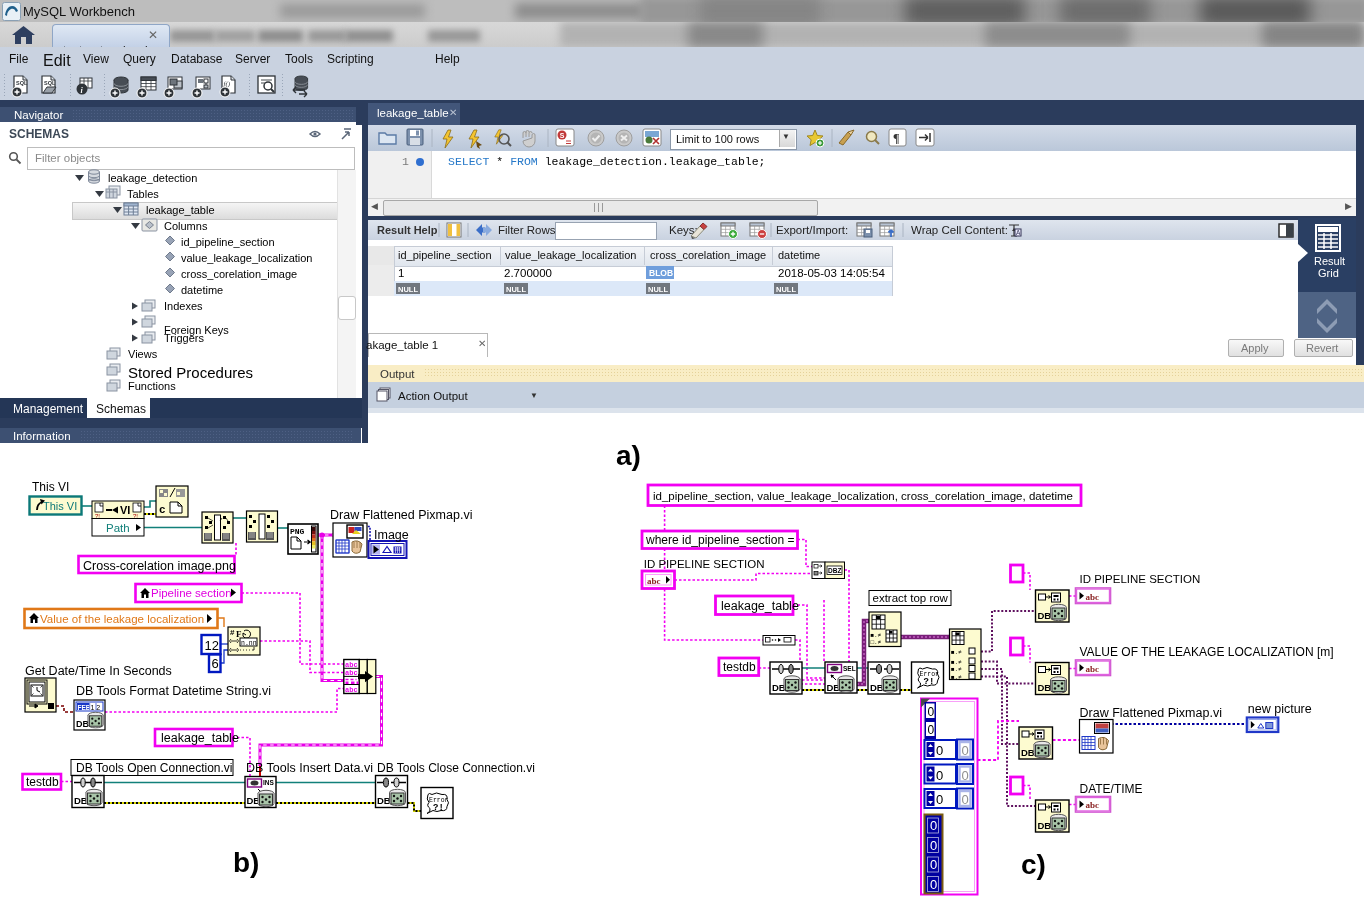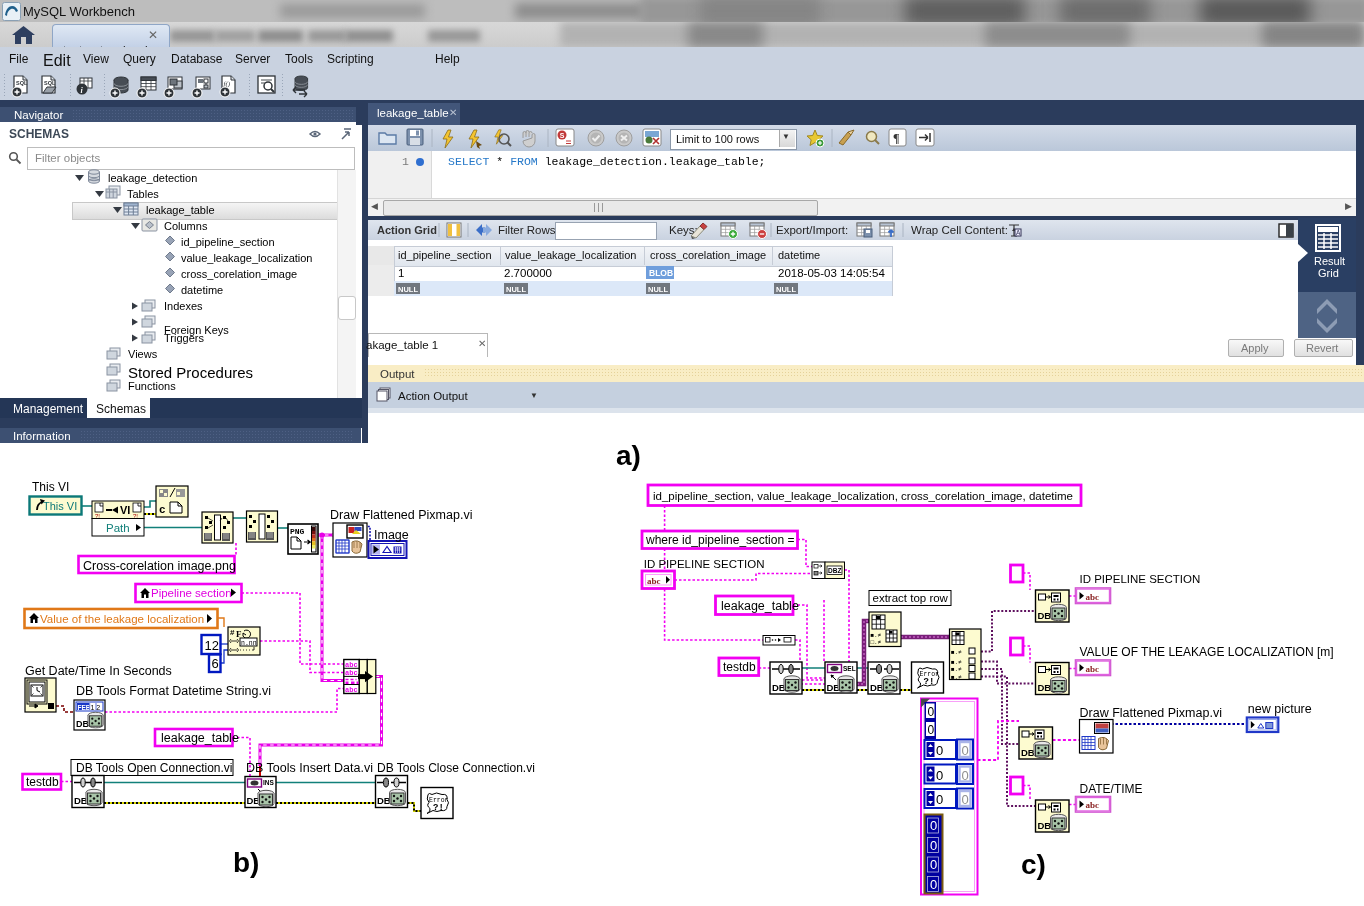--- a/index.html
+++ b/index.html
@@ -348,21 +348,21 @@
 <div class="abs" style="left:368px;top:198px;width:988px;height:18px;background:#f2f2f2;border-top:1px solid #d5d5d5;"></div>
 <div class="txt" style="left:371px;top:201px;font-size:9px;color:#555;">◀</div>
 <div class="abs" style="left:383px;top:200px;width:433px;height:14px;background:#e9e9e9;border:1px solid #a8a8a8;border-radius:2px;"></div>
 <div class="abs" style="left:594px;top:203px;width:2px;height:9px;border-left:1px solid #999;"></div>
 <div class="abs" style="left:598px;top:203px;width:2px;height:9px;border-left:1px solid #999;"></div>
 <div class="abs" style="left:602px;top:203px;width:2px;height:9px;border-left:1px solid #999;"></div>
 <div class="txt" style="left:1345px;top:201px;font-size:9px;color:#555;">▶</div>
 <div class="abs" style="left:362px;top:216px;width:1002px;height:4px;background:#2b3c5c;"></div>
 
 <div class="abs" style="left:368px;top:220px;width:930px;height:20px;background:linear-gradient(#dfe5ee,#c9d2e0);border-bottom:1px solid #aab4c2;"></div>
-<div class="txt" style="left:377px;top:224px;font-size:11px;font-weight:bold;color:#333;">Action Grid</div>
+<div class="txt" style="left:377px;top:224px;font-size:11px;font-weight:bold;color:#333;">Result Help</div>
 <div class="txt" style="left:498px;top:224px;font-size:11.5px;color:#222;">Filter Rows:</div>
 <div class="abs" style="left:555px;top:222px;width:100px;height:16px;background:#fff;border:1px solid #98a3b2;"></div>
 <div class="txt" style="left:669px;top:224px;font-size:11.5px;color:#222;">Keys:</div>
 <div class="txt" style="left:776px;top:224px;font-size:11.5px;color:#222;">Export/Import:</div>
 <div class="txt" style="left:911px;top:224px;font-size:11.5px;color:#222;">Wrap Cell Content:</div>
 <svg class="abs" style="left:368px;top:220px;" width="930" height="20" viewBox="0 0 930 20">
   <defs>
     <g id="minigrid">
           <rect width="14" height="13" fill="#fff" stroke="#777"></rect>
           <rect width="14" height="3" fill="#b8c4d4" stroke="#777"></rect>

